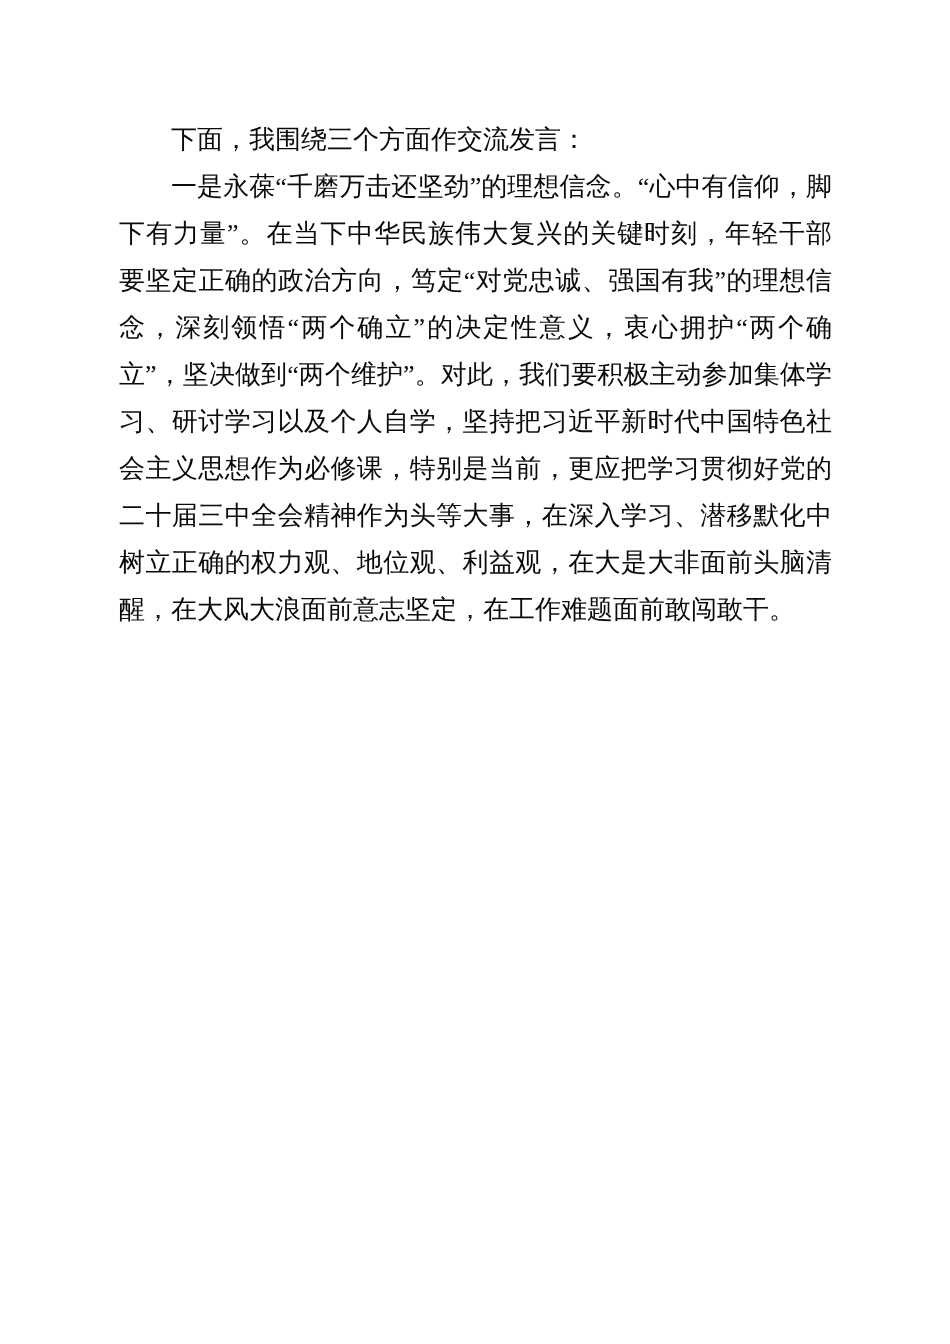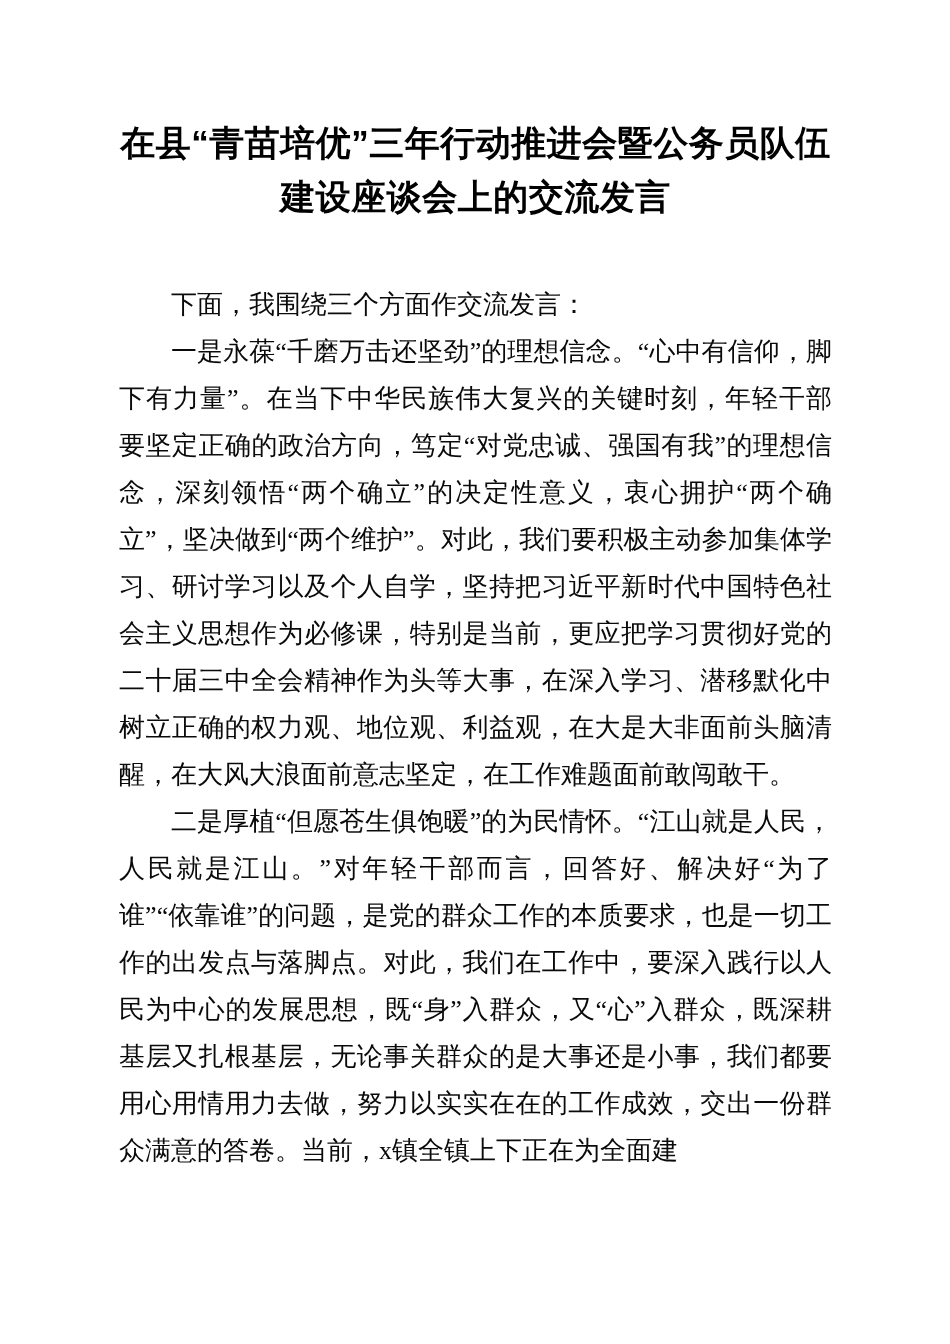--- a/index.html
+++ b/index.html
@@ -45,31 +45,27 @@
   }
   .para .lead {
     font-weight: 400;
   }
 </style>
 </head>
 <body>
 
 <div class="page">
 
-  <h1 class="doc-title">在县“青苗培优”三年行动推进会暨公务员队伍建设座谈会上的交流发言</h1>
 
   <div class="doc-body">
 
     <p class="para">
       <span>下面，我围绕三个方面作交流发言：</span>
     </p>
 
     <p class="para">
       <span class="lead">一是永葆“千磨万击还坚劲”的理想信念。</span><span>“心中有信仰，脚下有力量”。在当下中华民族伟大复兴的关键时刻，年轻干部要坚定正确的政治方向，笃定“对党忠诚、强国有我”的理想信念，深刻领悟“两个确立”的决定性意义，衷心拥护“两个确立”，坚决做到“两个维护”。对此，我们要积极主动参加集体学习、研讨学习以及个人自学，坚持把习近平新时代中国特色社会主义思想作为必修课，特别是当前，更应把学习贯彻好党的二十届三中全会精神作为头等大事，在深入学习、潜移默化中树立正确的权力观、地位观、利益观，在大是大非面前头脑清醒，在大风大浪面前意志坚定，在工作难题面前敢闯敢干。</span>
     </p>
 
-    <p class="para">
-      <span class="lead">二是厚植“但愿苍生俱饱暖”的为民情怀。</span><span>“江山就是人民，人民就是江山。”对年轻干部而言，回答好、解决好“为了谁”“依靠谁”的问题，是党的群众工作的本质要求，也是一切工作的出发点与落脚点。对此，我们在工作中，要深入践行以人民为中心的发展思想，既“身”入群众，又“心”入群众，既深耕基层又扎根基层，无论事关群众的是大事还是小事，我们都要用心用情用力去做，努力以实实在在的工作成效，交出一份群众满意的答卷。当前，x镇全镇上下正在为全面建</span>
-    </p>
 
   </div>
 
 </div>
 
 </body></html>

